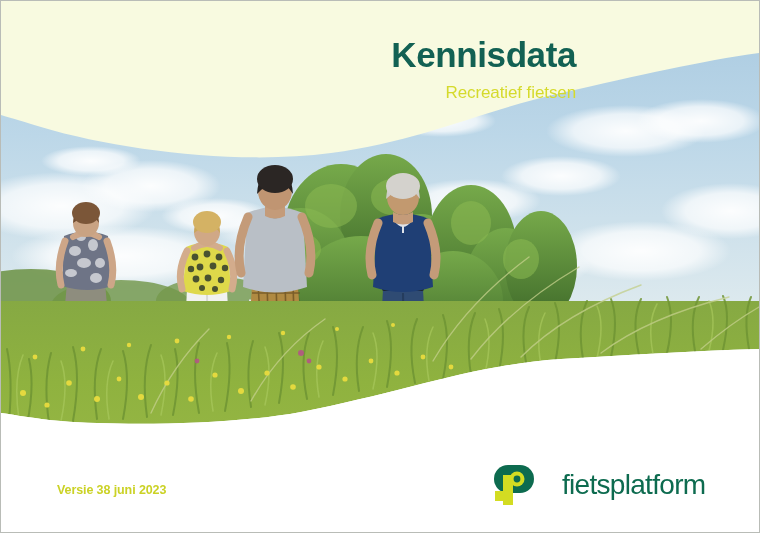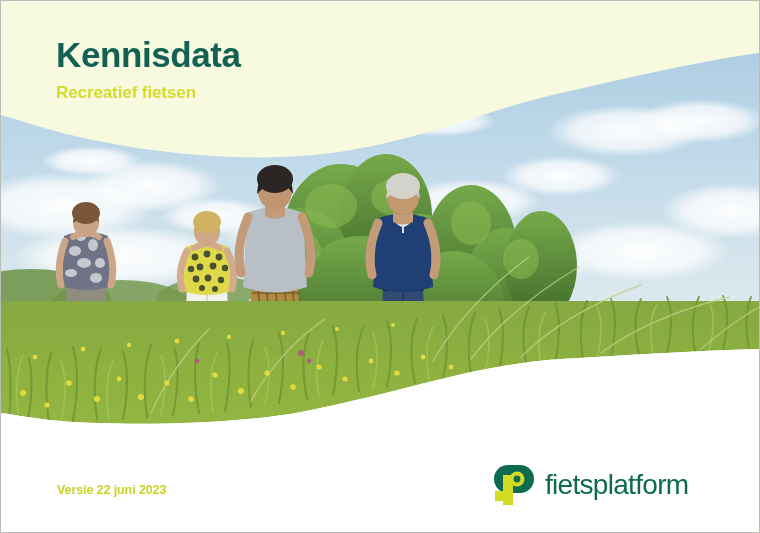--- a/index.html
+++ b/index.html
@@ -11,20 +11,21 @@
     font-family: "Liberation Sans", sans-serif;
   }
   #page {
     position: relative;
     width: 760px;
     height: 533px;
     overflow: hidden;
     background: #ffffff;
     box-sizing: border-box;
     border: 1px solid #b9bcb7;
+    text-align: right;
   }
   
   #cover-photo {
     position: absolute;
     left: 0;
     top: 0;
     width: 758px;
     height: 531px;
   }
   
@@ -46,21 +47,21 @@
     margin: 0;
     font-size: 35px;
     font-weight: bold;
     letter-spacing: -0.4px;
     color: #126153;
     line-height: 1.05;
   }
   #doc-subtitle {
     margin: 10px 0 0 0;
     font-size: 17px;
-    font-weight: bold;
+    font-weight: normal;
     letter-spacing: -0.1px;
     color: #d5da2c;
     line-height: 1.1;
   }
   #version-label {
     position: absolute;
     left: 56px;
     top: 482px;
     font-size: 12.5px;
     font-weight: bold;
@@ -69,20 +70,21 @@
   }
   
   #logo-lockup {
     position: absolute;
     left: 492px;
     top: 458px;
     width: 210px;
     height: 52px;
     display: flex;
     align-items: center;
+    gap: 17px;
   }
   #logo-mark {
     width: 46px;
     height: 48px;
     flex: 0 0 auto;
   }
   #logo-wordmark-block {
     margin-left: 6px;
     display: flex;
     flex-direction: column;
@@ -431,21 +433,21 @@
              C 400,392 470,364 560,358
              C 630,354 690,350 758,348
              V531 H0 Z" fill="#ffffff"></path>
   </svg>
 
   <div id="title-block">
     <h1 id="doc-title">Kennisdata</h1>
     <p id="doc-subtitle">Recreatief fietsen</p>
   </div>
 
-  <div id="version-label">Versie 22 juni 2023</div>
+  <div id="version-label">Versie 38 juni 2023</div>
 
   <div id="logo-lockup">
     <svg id="logo-mark" viewBox="0 0 46 48" aria-hidden="true">
 
       <path d="M15,4 h12 a14,14 0 0 1 0,28 h-12 a14,14 0 0 1 0,-28 Z" fill="#0d6b4f"></path>
 
       <path d="M10,14 h10 v30 h-10 Z" fill="#d3dc22"></path>
       <path d="M2,30 h14 v10 h-14 Z" fill="#d3dc22"></path>
       <circle cx="24" cy="18" r="7.5" fill="#d3dc22"></circle>
       <circle cx="24" cy="18" r="3.4" fill="#0d6b4f"></circle>

